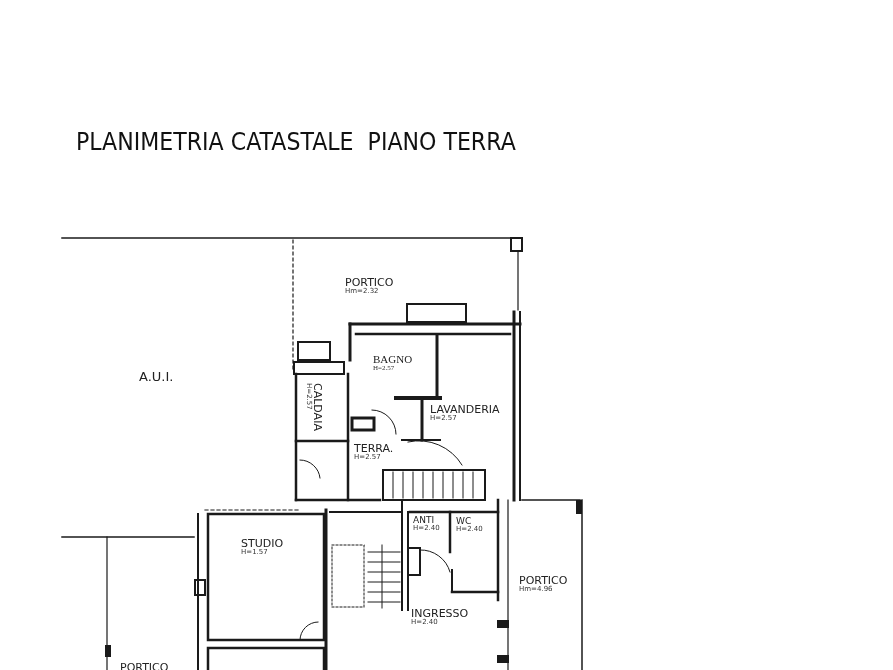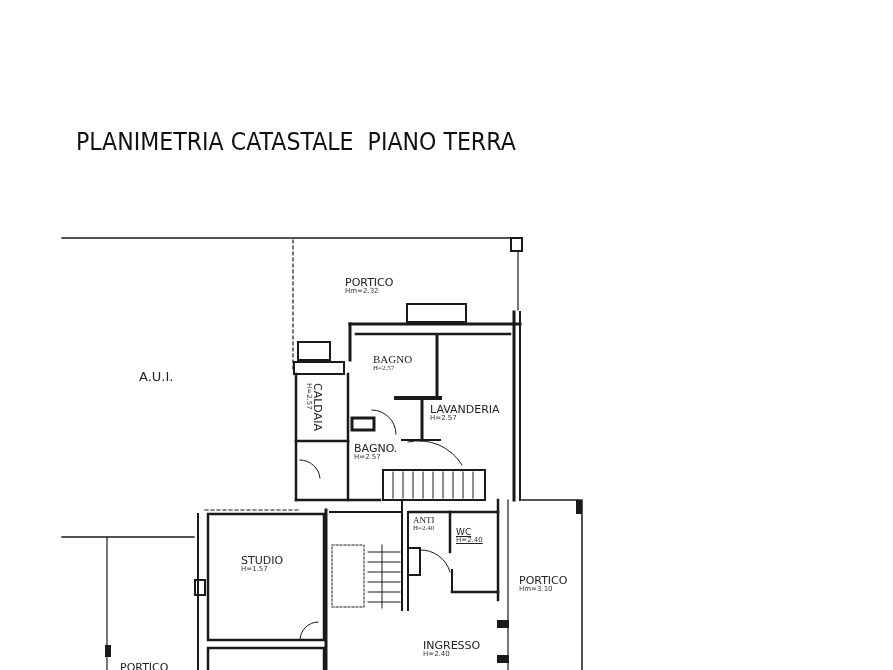--- a/index.html
+++ b/index.html
@@ -123,36 +123,36 @@
 </div>
 <div class="lbl rot" style="left:323px;top:383px;">
   <div>CALDAIA</div>
   <div class="sub">H=2.57</div>
 </div>
 <div class="lbl" style="left:430px;top:404px;">
   <div>LAVANDERIA</div>
   <div class="sub">H=2.57</div>
 </div>
 <div class="lbl" style="left:354px;top:443px;">
-  <div>BAGNO.</div>
+  <div>TERRA.</div>
   <div class="sub">H=2.57</div>
 </div>
-<div class="lbl" style="left:241px;top:555px;">
+<div class="lbl" style="left:241px;top:538px;">
   <div>STUDIO</div>
   <div class="sub">H=1.57</div>
 </div>
-<div class="lbl" style="left:413px;top:516px;font-size:9px;font-family:Liberation Serif, serif;">
+<div class="lbl" style="left:413px;top:516px;font-size:9px;">
   <div>ANTI</div>
   <div class="sub">H=2.40</div>
 </div>
-<div class="lbl" style="left:456px;top:528px;font-size:9px;text-decoration:underline;">
+<div class="lbl" style="left:456px;top:517px;font-size:9px;">
   <div>WC</div>
   <div class="sub">H=2.40</div>
 </div>
 <div class="lbl" style="left:519px;top:575px;">
   <div>PORTICO</div>
-  <div class="sub">Hm=3.10</div>
+  <div class="sub">Hm=4.96</div>
 </div>
-<div class="lbl" style="left:411px;top:640px;margin-left:12px;">
+<div class="lbl" style="left:411px;top:608px;">
   <div>INGRESSO</div>
   <div class="sub">H=2.40</div>
 </div>
 <div class="lbl" style="left:120px;top:662px;">PORTICO</div>
 
 </body></html>

